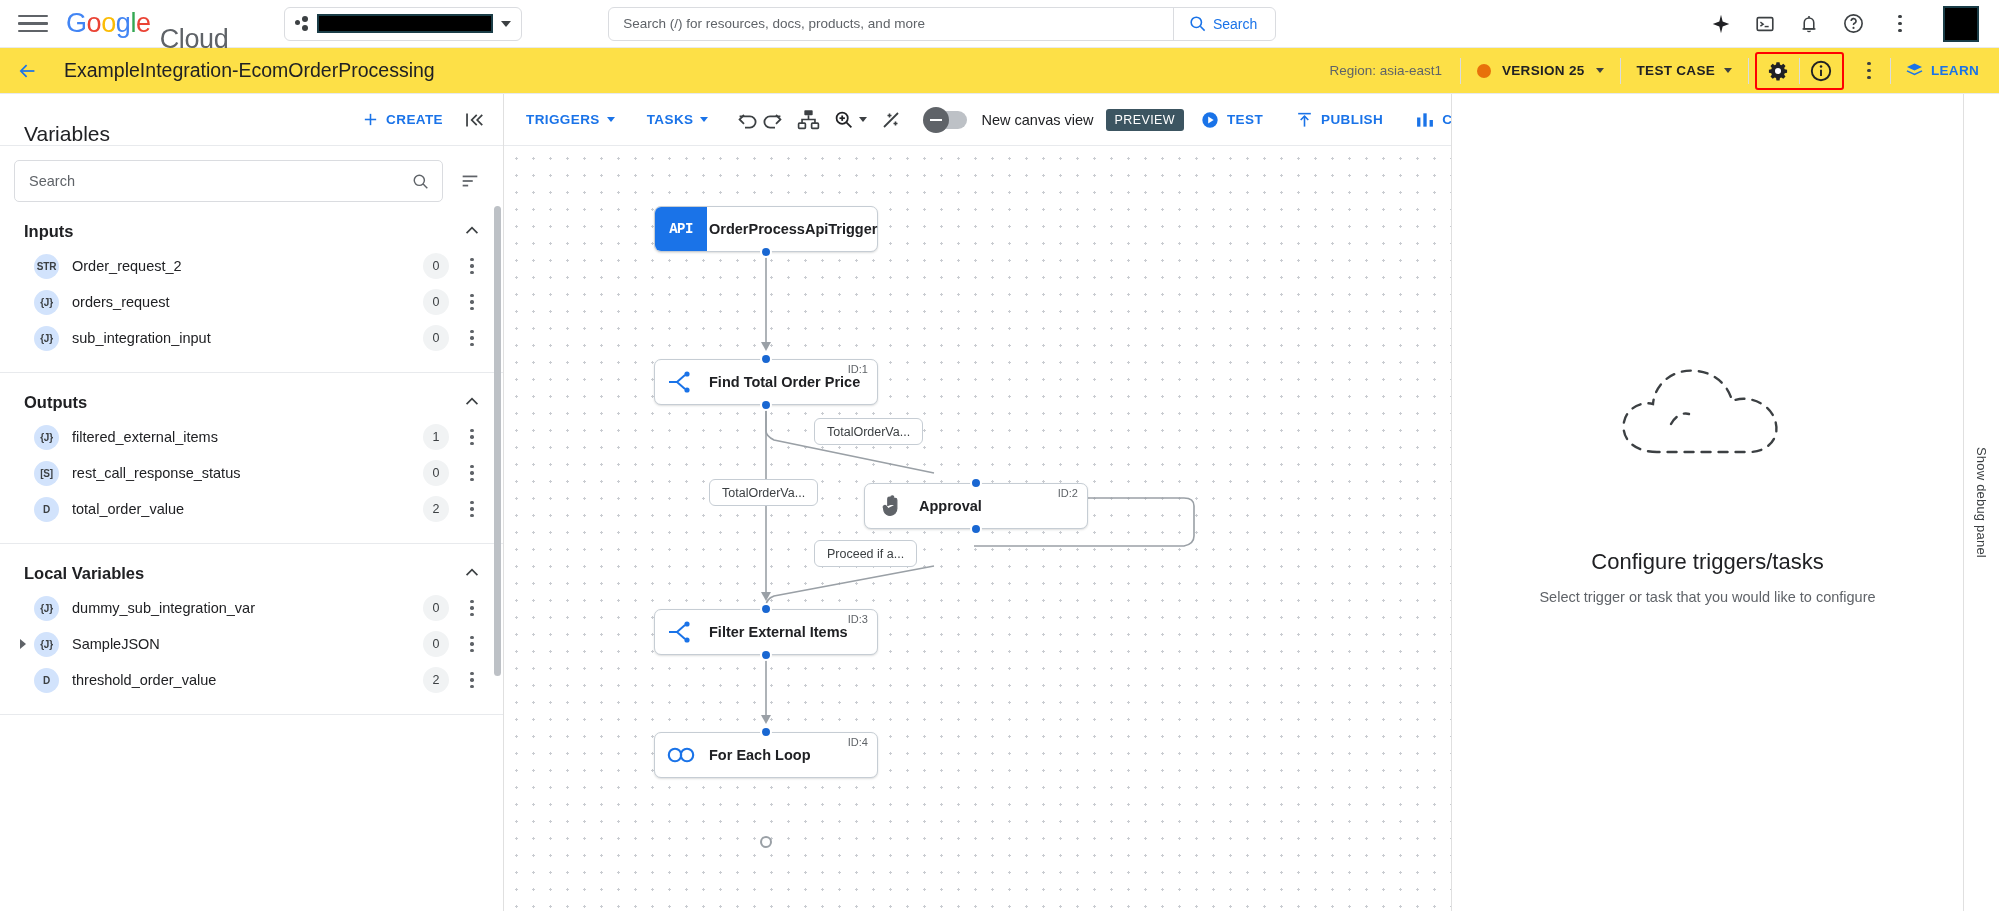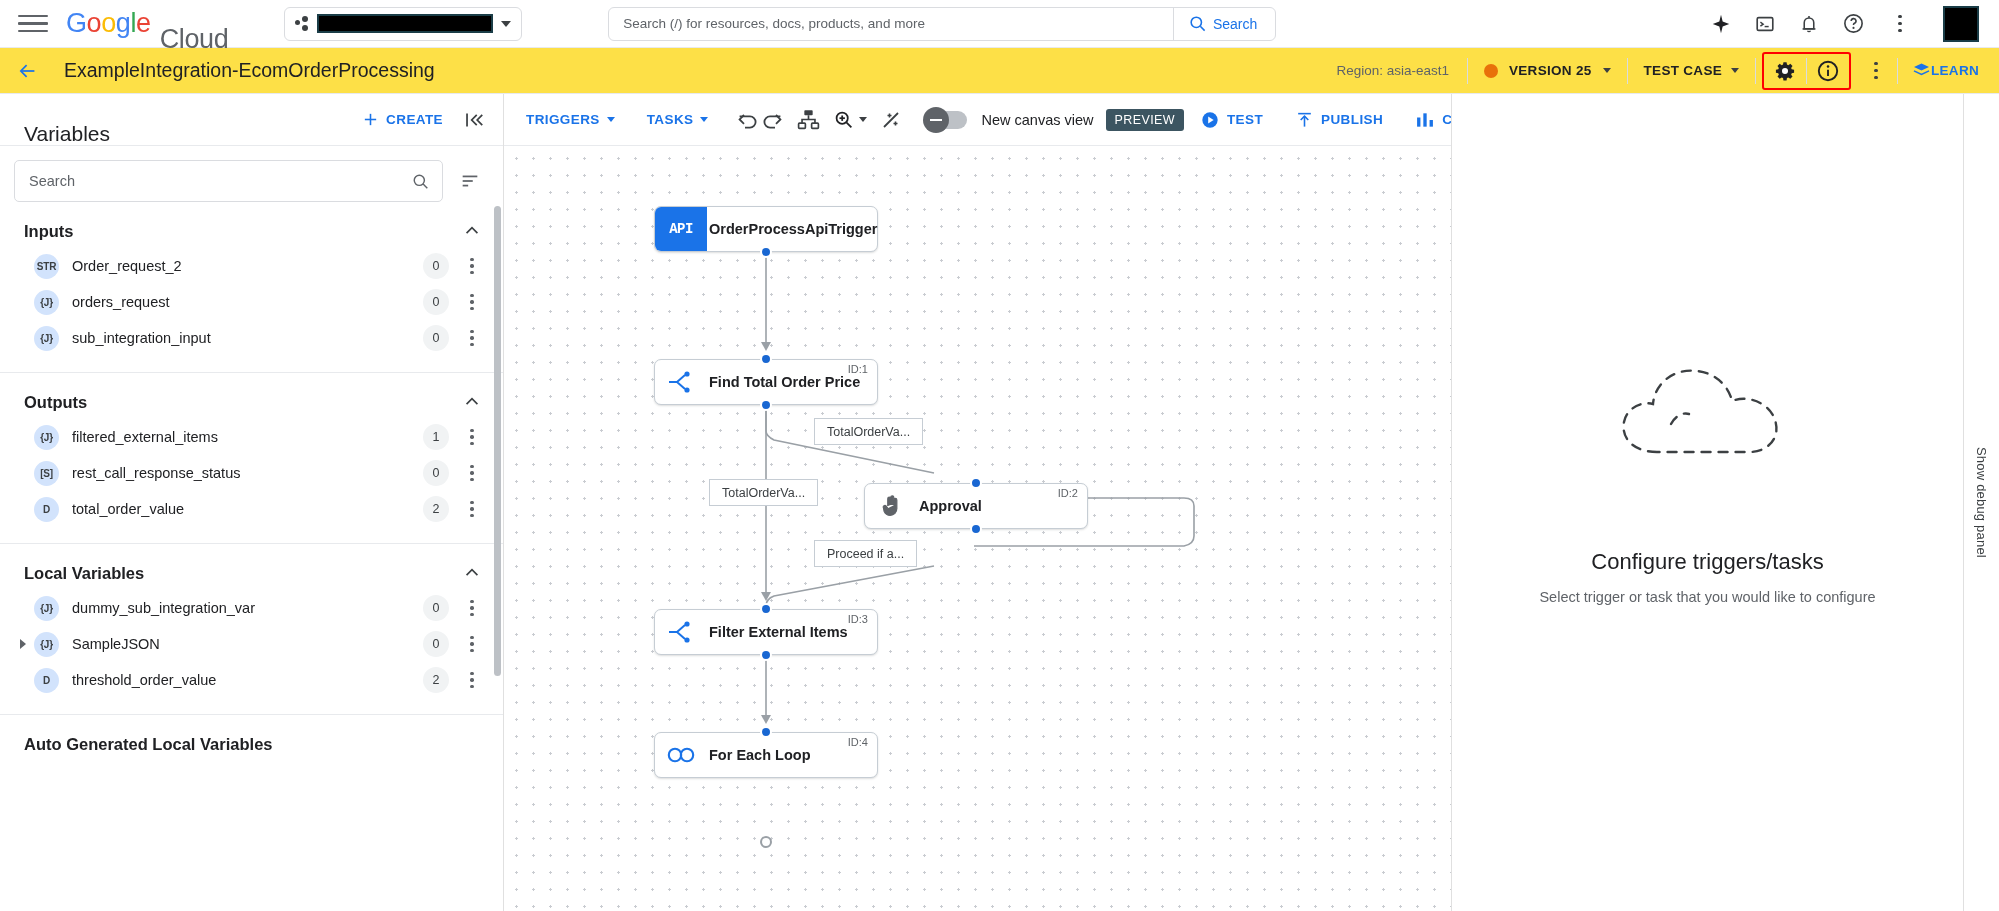--- a/index.html
+++ b/index.html
@@ -58,21 +58,21 @@
   .versionbtn { display:flex;align-items:center;gap:11px;padding:0 16px;cursor:pointer;}
   .vdot { width:14px;height:14px;border-radius:50%;background:#E8710A;flex:none;}
   .versionbtn .lbl { font-size:13.5px;font-weight:bold;color:#202124;letter-spacing:.3px;white-space:nowrap;}
   .testcasebtn { display:flex;align-items:center;gap:9px;padding:0 16px;cursor:pointer;font-size:13.5px;font-weight:bold;color:#202124;letter-spacing:.3px;white-space:nowrap;}
   .caretsm{width:0;height:0;border-left:4.5px solid transparent;border-right:4.5px solid transparent;border-top:5.5px solid #3c4043;flex:none;}
   .redbox { display:flex; align-items:center; border:2.5px solid #ff0000; border-radius:3px; height:38px; margin:0 4px 0 6px; }
   .redbox .ibtn { width:42px;height:100%;display:flex;align-items:center;justify-content:center;cursor:pointer;color:#202124;}
   .redbox .sep { width:1px;height:26px;background:#dadce0;}
   .kebab { width:30px;height:38px;display:flex;flex-direction:column;align-items:center;justify-content:center;gap:3.5px;cursor:pointer;margin:0 6px;}
   .kebab s{width:3.6px;height:3.6px;border-radius:50%;background:#3c4043;display:block;}
-  .learnbtn{display:flex;align-items:center;padding:0 10px 0 14px;color:#1a73e8;font-size:13.5px;font-weight:bold;letter-spacing:.3px;cursor:pointer;white-space:nowrap;}
+  .learnbtn{display:flex;align-items:center;gap:7px;padding:0 10px 0 14px;color:#1a73e8;font-size:13.5px;font-weight:bold;letter-spacing:.3px;cursor:pointer;white-space:nowrap;}
 
   
   .body { flex:1; display:flex; min-height:0; position:relative; }
 
   
   .varspanel { width:504px; min-width:504px; border-right:1px solid #e0e0e0; display:flex; flex-direction:column; background:#fff; position:relative;}
   .varshead { height:52px;min-height:52px;display:flex;align-items:center;padding:0 16px 0 24px;border-bottom:1px solid #e8eaed;}
   .varstitle{font-size:21px;color:#202124;margin-top:28px;}
   .varshead .right{margin-left:auto;display:flex;align-items:center;gap:18px;}
   .createbtn{display:flex;align-items:center;gap:7px;color:#1a73e8;font-size:13.5px;font-weight:bold;letter-spacing:.4px;cursor:pointer;}
@@ -116,21 +116,21 @@
     background-image: radial-gradient(circle, #c9ccd1 1.1px, transparent 1.1px);
     background-size: 17px 17px; background-position: 4px 4px;}
   .nodesvg{position:absolute;inset:0;width:100%;height:100%;}
   .node{position:absolute;height:46px;background:#fff;border:1px solid #c6cdd4;border-radius:7px;display:flex;align-items:center;box-shadow:0 1px 2px rgba(60,64,67,.18);}
   .node .nicon{width:52px;height:100%;display:flex;align-items:center;justify-content:center;flex:none;border-radius:6px 0 0 6px;}
   .node .ntext{font-size:14.5px;font-weight:bold;color:#202124;padding-left:2px;white-space:nowrap;}
   .node .nid{position:absolute;right:9px;top:3px;font-size:11px;color:#5f6368;}
   .apiicon{background:#1a73e8;color:#fff;font-size:14px;font-weight:bold;font-family:"Liberation Mono",monospace;letter-spacing:-0.5px;}
   .port{position:absolute;width:12px;height:12px;border-radius:50%;background:#1967d2;border:2px solid #fff;}
   .port.hollow{background:#fff;border:2px solid #9aa0a6;}
-  .edgelabel{position:absolute;height:27px;background:#fff;border:1px solid #c6cdd4;border-radius:0;display:flex;align-items:center;padding:0 12px;font-size:12.5px;color:#3c4043;white-space:nowrap;}
+  .edgelabel{position:absolute;height:27px;background:#fff;border:1px solid #c6cdd4;border-radius:6px;display:flex;align-items:center;padding:0 12px;font-size:12.5px;color:#3c4043;white-space:nowrap;}
 
   
   .configpanel{width:512px;min-width:512px;border-left:1px solid #e0e0e0;display:flex;flex-direction:column;background:#fff;}
   .cfghead{height:54px;min-height:54px;display:flex;align-items:center;padding:0 14px 0 28px;}
   .cfgtitle{font-size:19px;color:#202124;}
   .cfghead .right{margin-left:auto;display:flex;align-items:center;gap:18px;}
   .cfgicon{width:26px;height:26px;display:flex;align-items:center;justify-content:center;color:#3c4043;cursor:pointer;}
   .cfgbody{flex:1;display:flex;flex-direction:column;align-items:center;justify-content:center;padding-bottom:40px;}
   .cloudart{margin-bottom:80px;}
   .cfgmain{font-size:22px;color:#202124;margin-bottom:14px;}
@@ -436,25 +436,20 @@
                 <div class="vname">threshold_order_value</div>
                 <div class="vcount">2</div>
                 <div class="vkebab">
                   <s></s>
                   <s></s>
                   <s></s>
                 </div>
               </div>
             </div>
             <div class="grpdivider"></div>
-            <div class="grp">
-              <div class="grphead">
-                <div class="t">Auto Generated Local Variables</div>
-              </div>
-            </div>
           </div>
         <div class="scrollbar" style="top:0;bottom:0;">
             <i style="top:4px;height:470px;"></i>
           </div>
       </div>
     </div>
 
     <div class="canvascol">
       <div class="canvastoolbar">
         <div class="ctbtn">

